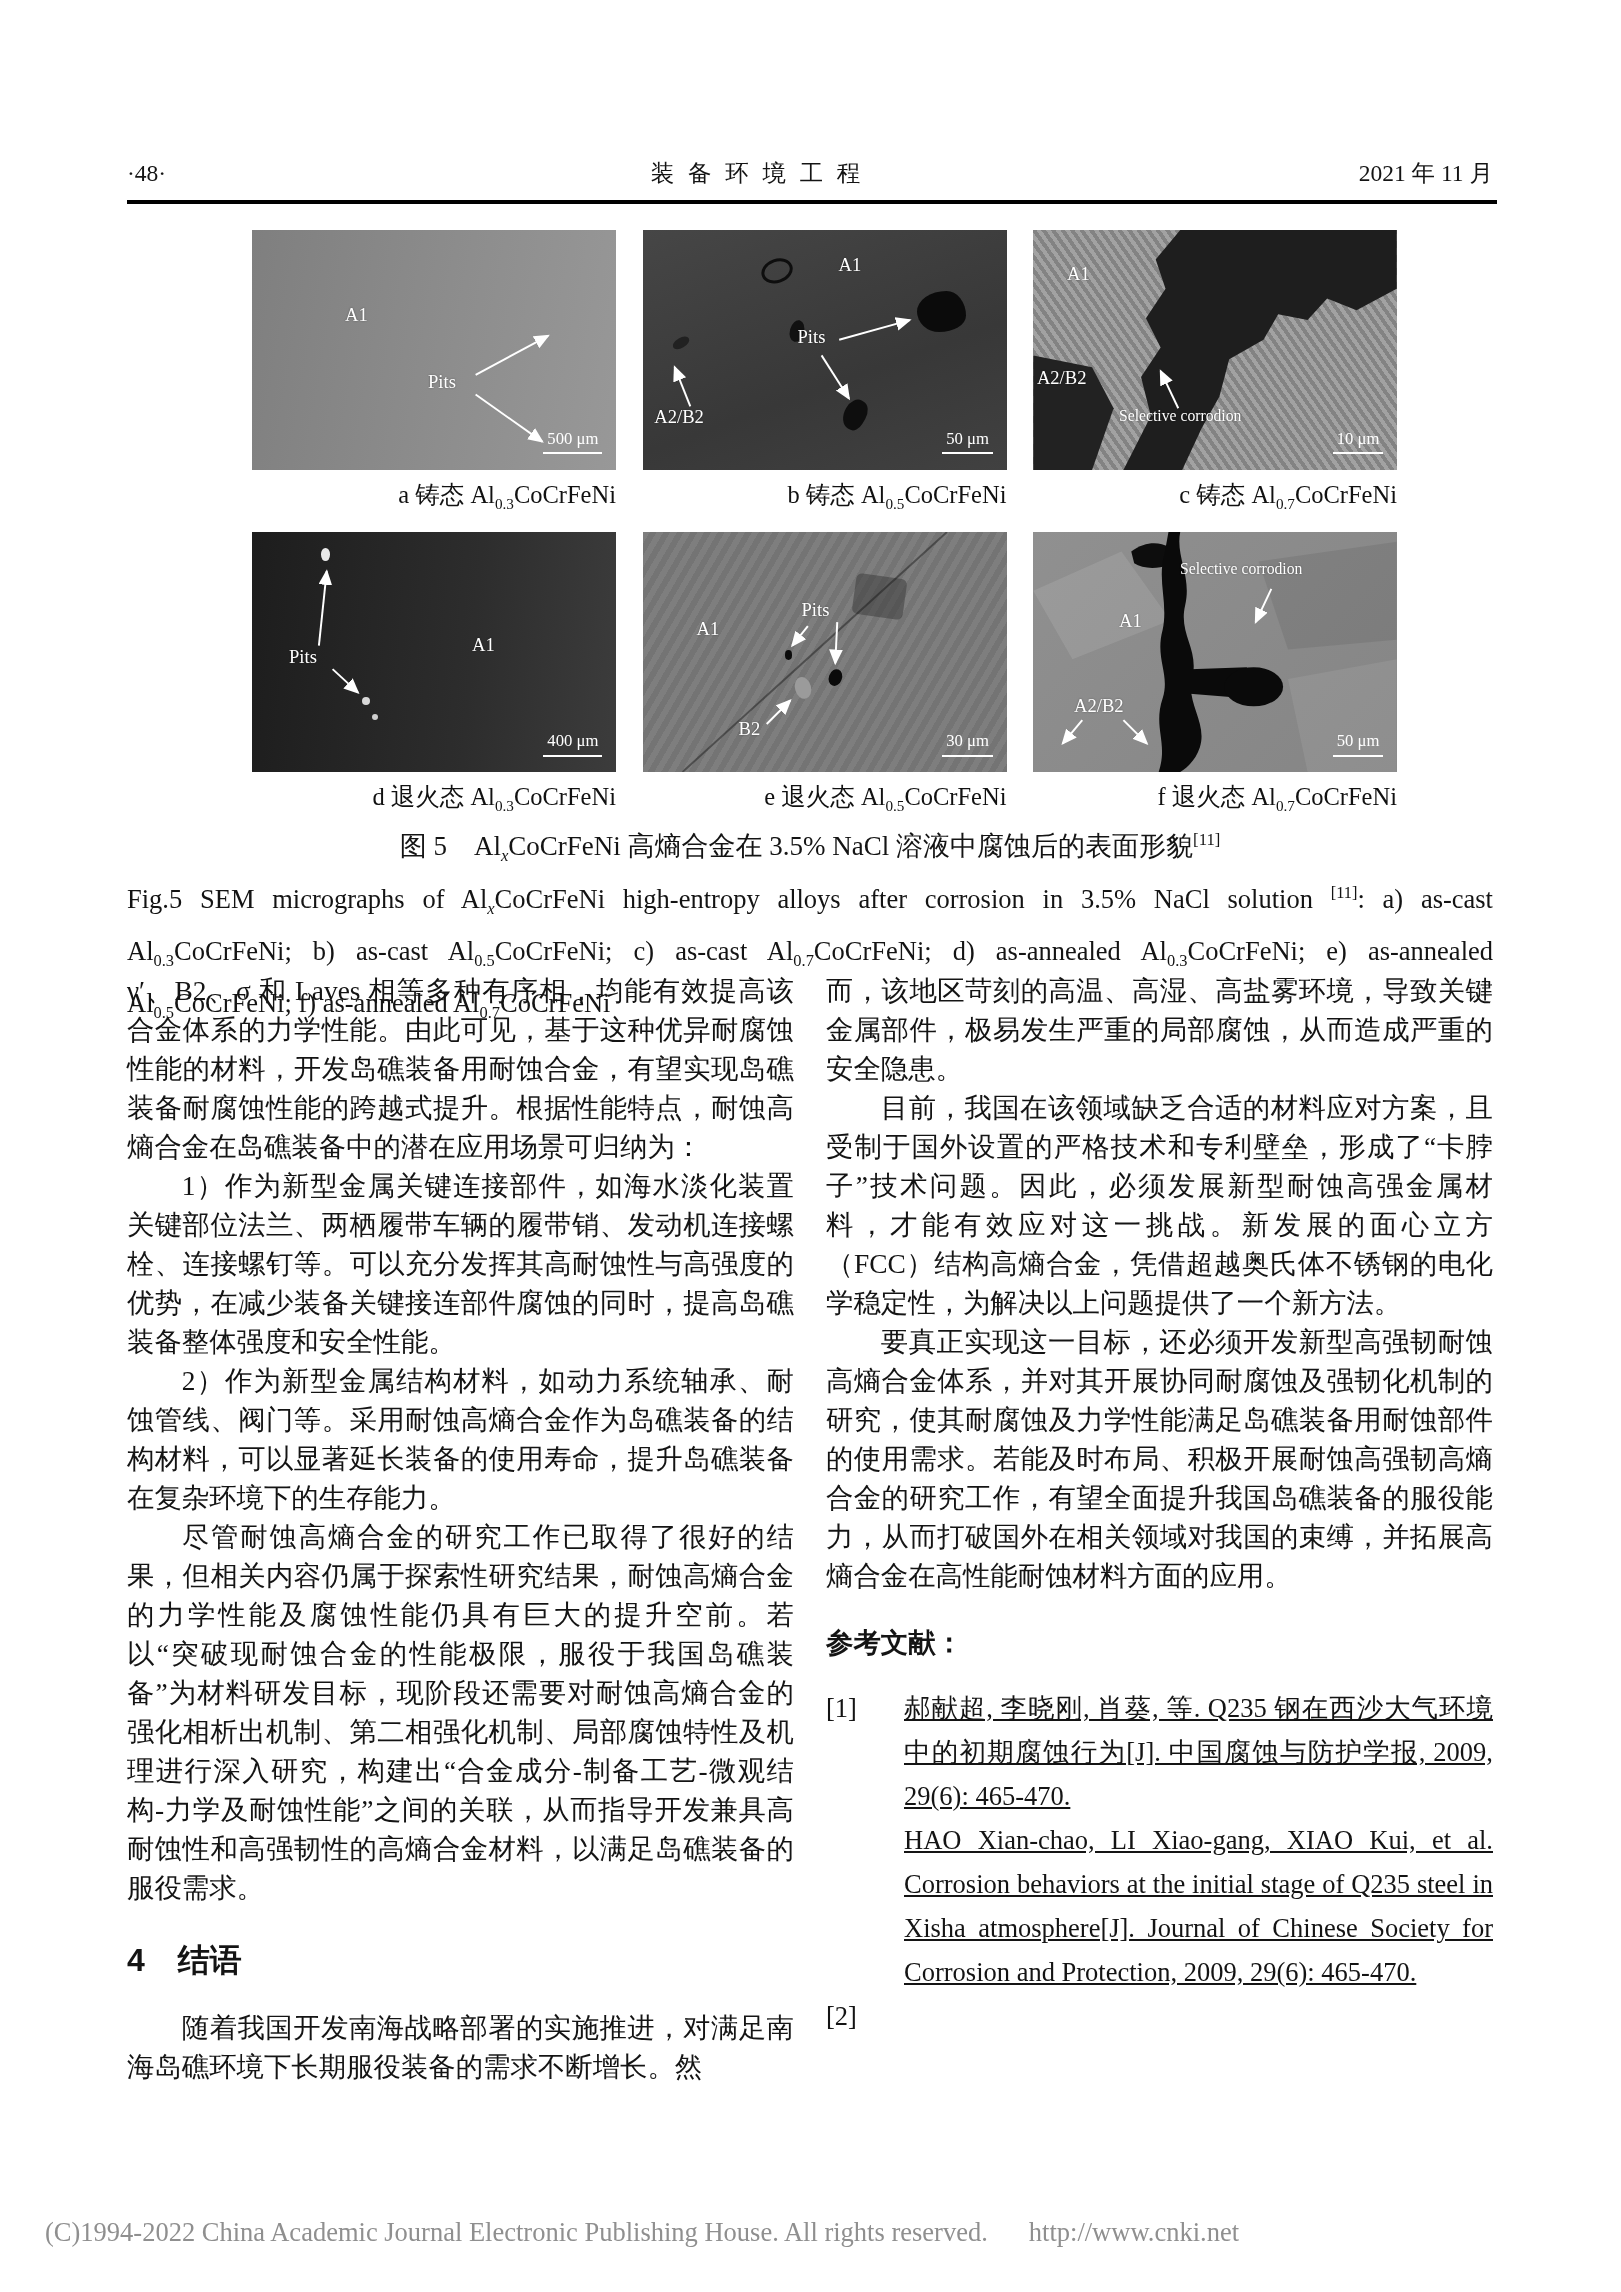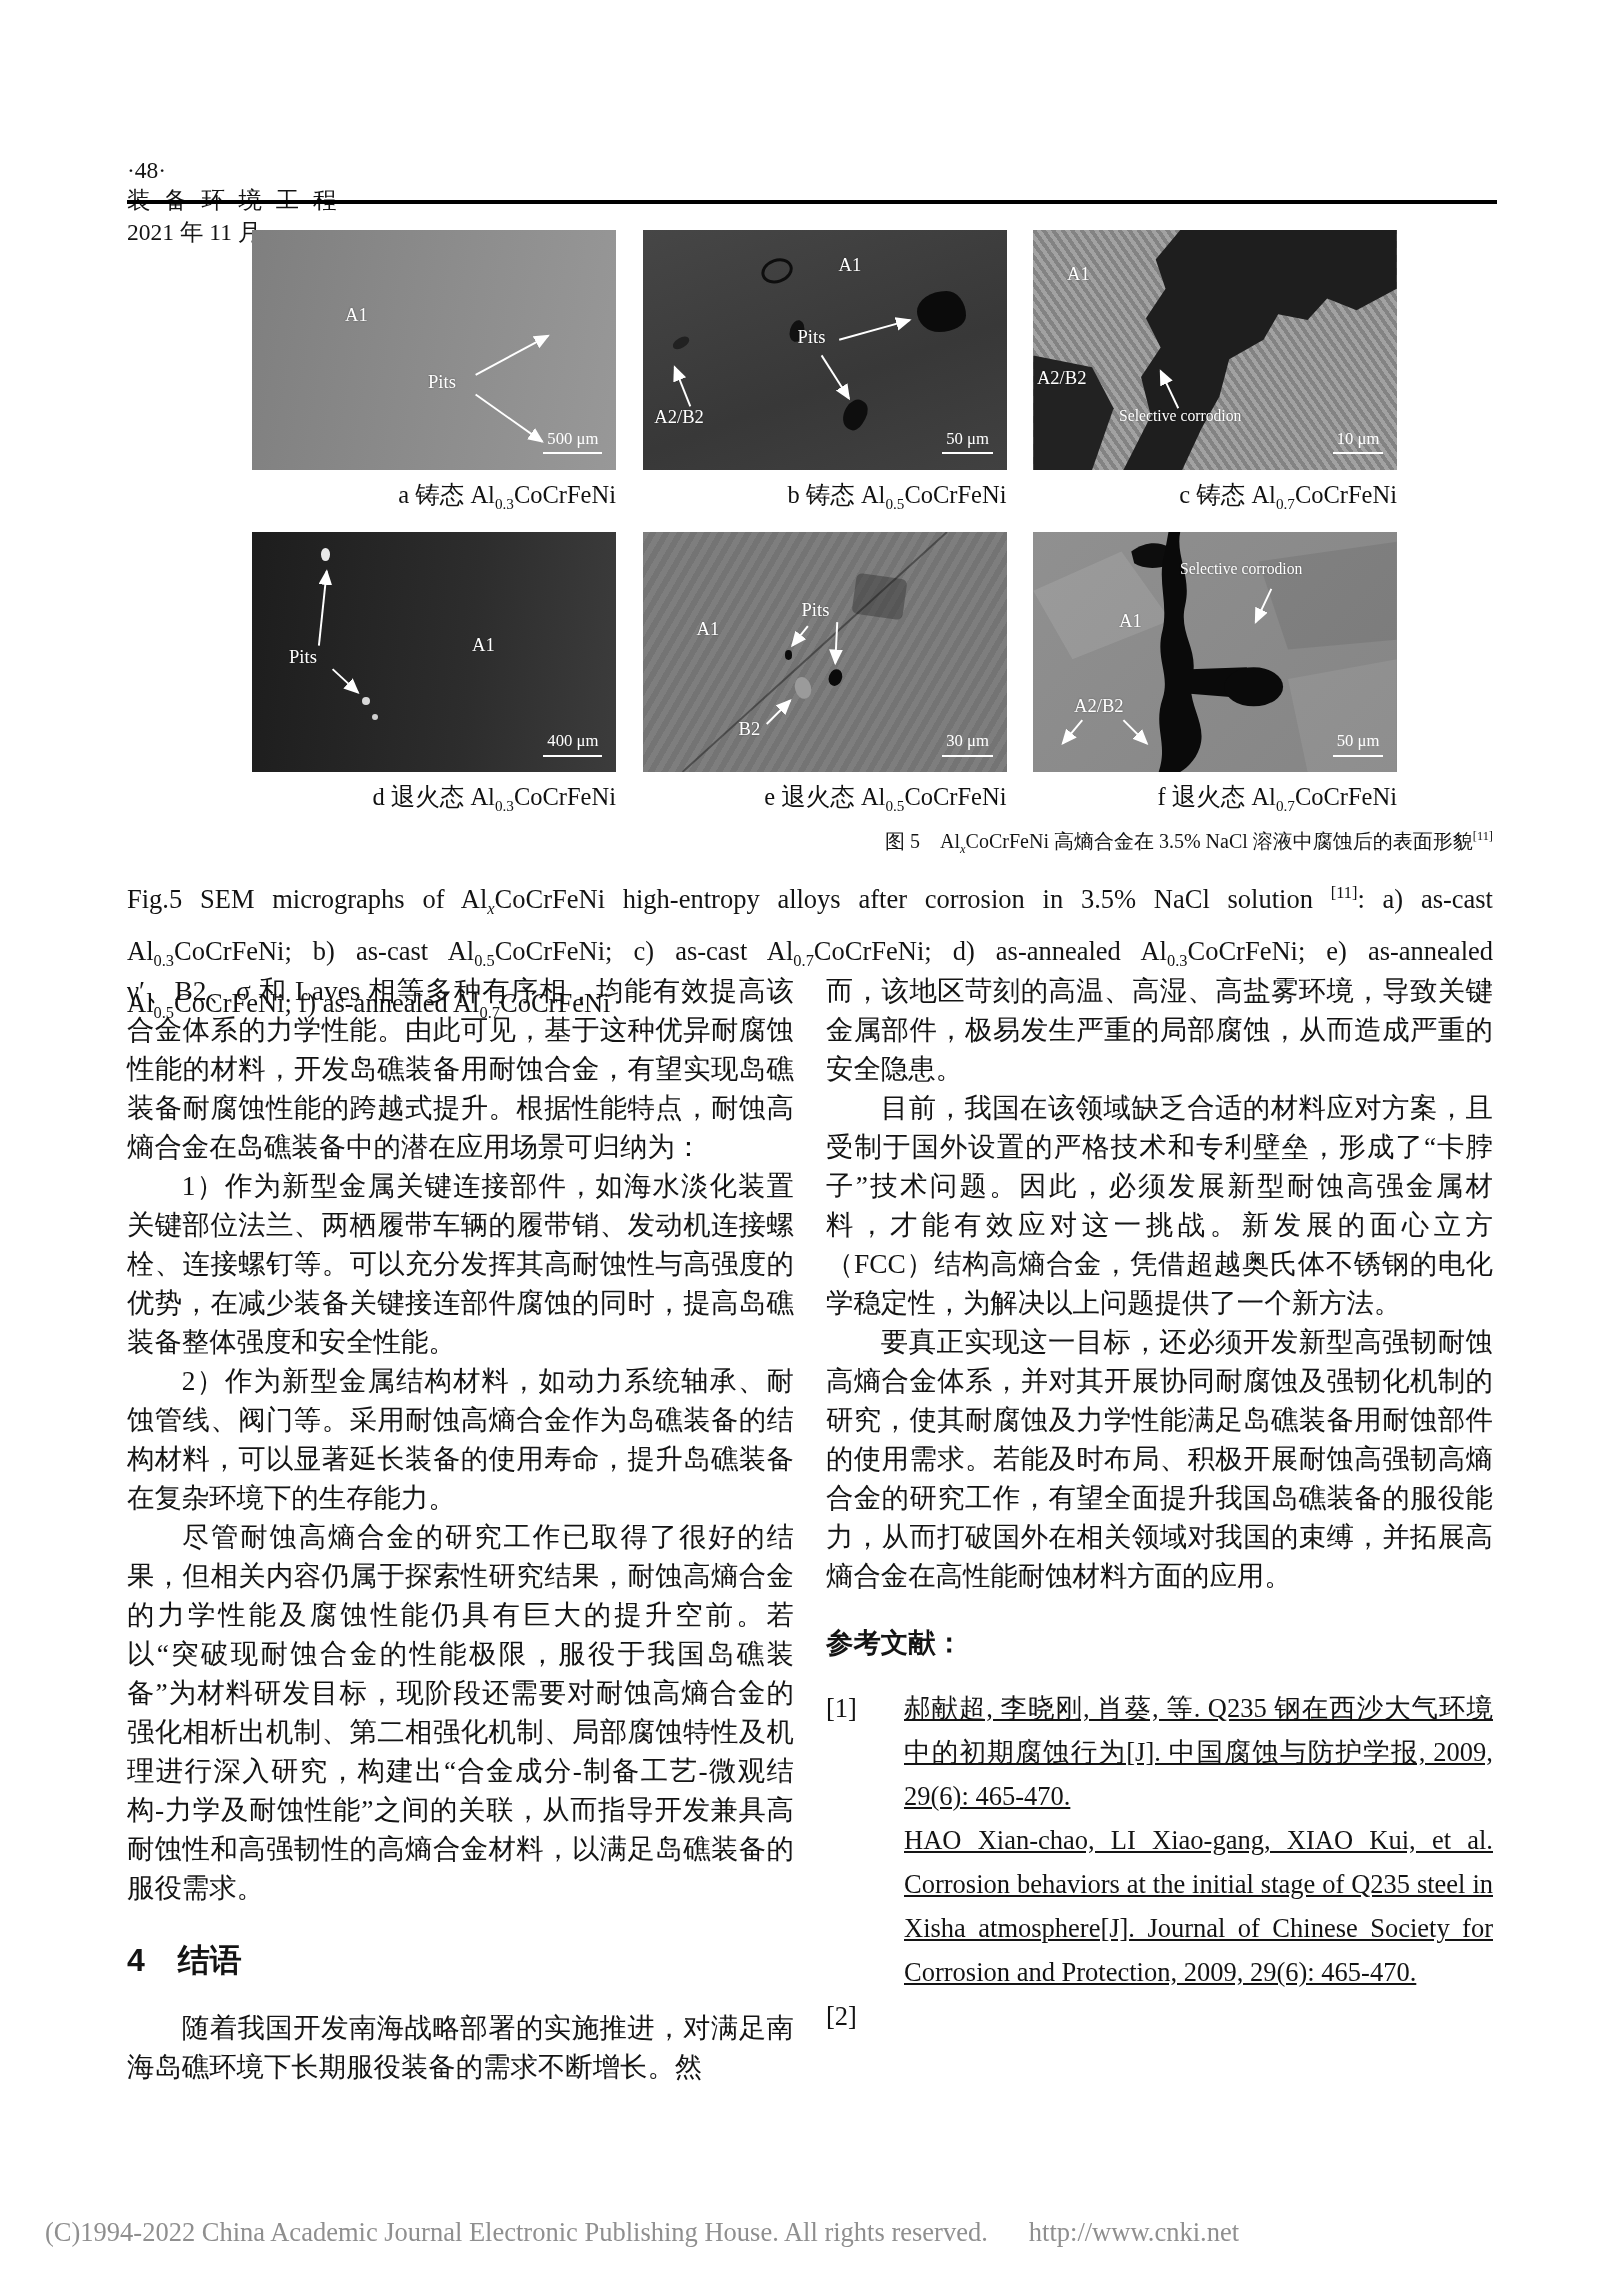--- a/index.html
+++ b/index.html
@@ -9,21 +9,20 @@
     background:#ffffff;
     font-family:"Liberation Serif","DejaVu Serif",serif;
     color:#141414;
     overflow:hidden;
   }
   
   .page-header{
     position:absolute;left:127px;top:157px;width:1366px;
     display:flex;justify-content:space-between;align-items:baseline;
     font-size:23.5px;
-    flex-direction:column;
   }
   .journal-title{letter-spacing:13.7px;}
   .header-rule{
     position:absolute;left:127px;top:200px;width:1370px;height:3.9px;background:#000;
   }
   
   .figure-block{position:absolute;left:252px;top:230px;width:1144px;}
   .fig-row{display:flex;gap:26.5px;margin-bottom:5.9px;}
   .panel{margin:0;width:364px;}
   .micro{
@@ -46,21 +45,21 @@
   .blob{position:absolute;}
   .pcap{
     text-align:right;font-size:24.5px;margin:7.8px 0 13.7px 0;color:#111;
   }
   sub{font-size:0.62em;vertical-align:sub;}
   sup{font-size:0.62em;vertical-align:super;}
   sub.it{font-style:italic;}
   
   .figcap-zh{
     position:absolute;left:127px;top:828px;width:1366px;margin:0;
-    text-align:right;font-size:20px;
+    text-align:center;font-size:27px;
   }
   .figcap-en{
     position:absolute;left:127px;top:872px;width:1366px;margin:0;
     font-size:26.5px;line-height:42px;text-align:justify;
   }
   
   .col{
     position:absolute;top:972px;width:667px;
     font-size:27.4px;line-height:39px;text-align:justify;
   }

